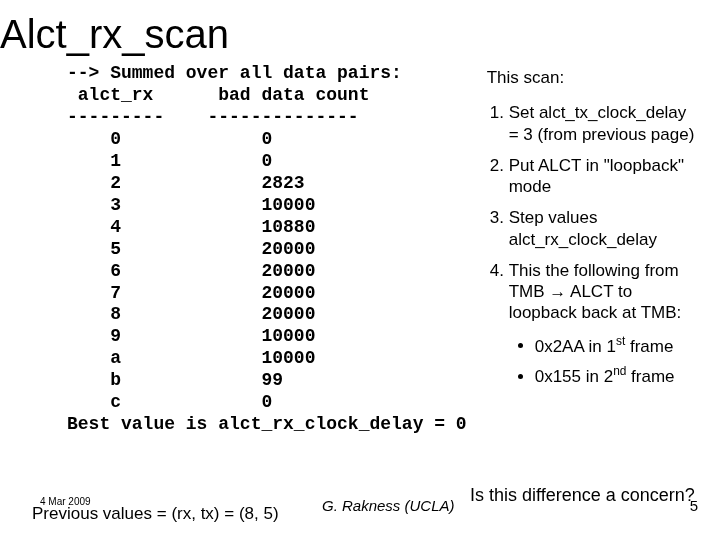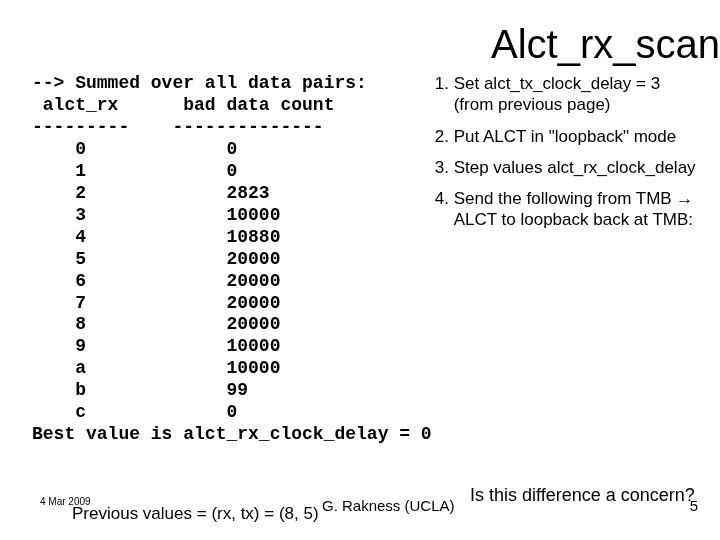--- a/index.html
+++ b/index.html
@@ -12,31 +12,32 @@
     color: #000;
     overflow: hidden;
   }
   .slide {
     position: relative;
     width: 720px;
     height: 540px;
     box-sizing: border-box;
   }
   .title {
-    text-align: right;
+    text-align: left;
     font-size: 40px;
     font-weight: normal;
-    padding-top: 22px;
+    padding-top: 12px;
     padding-bottom: 6px;
   }
   .body {
     display: flex;
     flex-direction: row;
     padding: 0 22px 0 32px;
-    column-gap: 0;
+    column-gap: 20px;
+    margin-left: 35px;
   }
   .pre {
     font-family: "Courier New", Courier, monospace;
     font-weight: bold;
     font-size: 18px;
     line-height: 1.22;
     white-space: pre;
     flex: 0 0 auto;
   }
   .right {
@@ -72,33 +73,33 @@
   .footer {
     position: absolute;
     left: 32px;
     right: 22px;
     bottom: 14px;
     font-size: 17px;
     line-height: 1.25;
   }
   .prev {
     margin-bottom: 2px;
-    margin-left: 40px;
   }
   .date {
     font-size: 10px;
     position: absolute;
     left: 8px;
     bottom: 18px;
   }
   .author {
     font-size: 15px;
     position: absolute;
     left: 290px;
     bottom: 10px;
+    font-style: italic;
   }
   .pagenum {
     font-size: 15px;
     position: absolute;
     right: 0;
     bottom: 10px;
   }
   .concern {
     position: absolute;
     left: 438px;
@@ -132,26 +133,31 @@
     <span>6</span>             <span>20000</span>
     <span>7</span>             <span>20000</span>
     <span>8</span>             <span>20000</span>
     <span>9</span>             <span>10000</span>
     <span>a</span>             <span>10000</span>
     <span>b</span>             <span>99</span>
     <span>c</span>             <span>0</span>
 <span>Best value is alct_rx_clock_delay = 0</span></div>
 
     <div class="right">
+      <div class="scan-label">This scan:</div>
       <ol class="steps">
         <li><span>Set alct_tx_clock_delay = 3 (from previous page)</span></li>
         <li>Put ALCT in "loopback" mode</li>
         <li>Step values alct_rx_clock_delay</li>
-        <li><span>Send the following from TMB </span><span class="arrow">→</span><span> ALCT to loopback back at TMB:</span></li>
+        <li><span>This the following from TMB </span><span class="arrow">→</span><span> ALCT to loopback back at TMB:</span></li>
       </ol>
+      <ul class="frames">
+        <li><span>0x2AA in 1</span><span class="sup">st</span><span> frame</span></li>
+        <li><span>0x155 in 2</span><span class="sup">nd</span><span> frame</span></li>
+      </ul>
     </div>
 
   </div>
 
   <div class="footer">
     <div class="prev">Previous values = (rx, tx) = (8, 5)</div>
     <div class="date">4 Mar 2009</div>
     <div class="author">G. Rakness (UCLA)</div>
     <div class="concern">Is this difference a concern?</div>
     <div class="pagenum">5</div>

